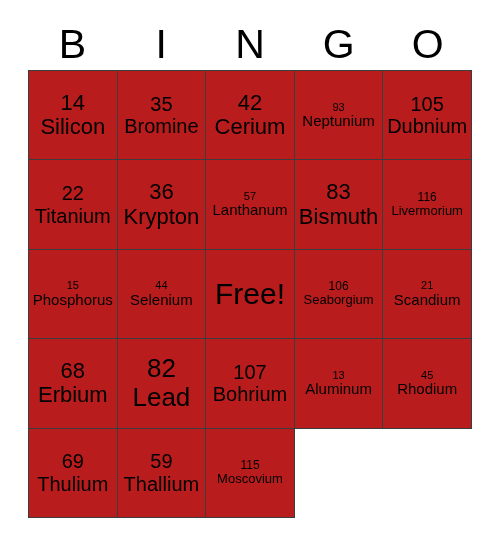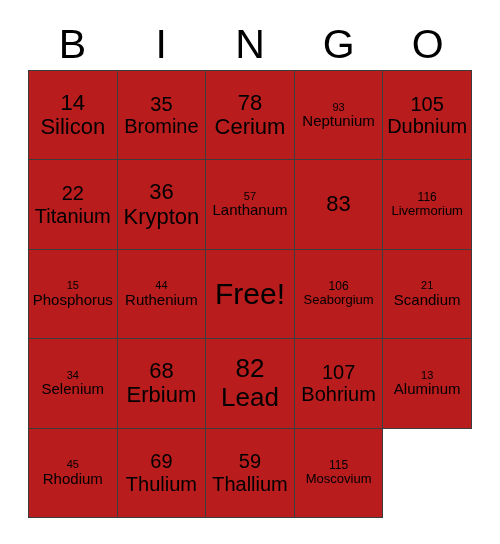--- a/index.html
+++ b/index.html
@@ -121,21 +121,21 @@
 
     <div class="cell sz-lg">
       <span class="num">14</span>
       <span class="name">Silicon</span>
     </div>
     <div class="cell sz-md">
       <span class="num">35</span>
       <span class="name">Bromine</span>
     </div>
     <div class="cell sz-lg">
-      <span class="num">78</span>
+      <span class="num">42</span>
       <span class="name">Cerium</span>
     </div>
     <div class="cell sz-xs">
       <span class="num">93</span>
       <span class="name">Neptunium</span>
     </div>
     <div class="cell sz-md">
       <span class="num">105</span>
       <span class="name">Dubnium</span>
     </div>
@@ -147,50 +147,47 @@
     <div class="cell sz-lg">
       <span class="num">36</span>
       <span class="name">Krypton</span>
     </div>
     <div class="cell sz-xs">
       <span class="num">57</span>
       <span class="name">Lanthanum</span>
     </div>
     <div class="cell sz-lg">
       <span class="num">83</span>
+      <span class="name">Bismuth</span>
     </div>
     <div class="cell sz-xxs">
       <span class="num">116</span>
       <span class="name">Livermorium</span>
     </div>
 
     <div class="cell sz-xs">
       <span class="num">15</span>
       <span class="name">Phosphorus</span>
     </div>
     <div class="cell sz-xs">
       <span class="num">44</span>
-      <span class="name">Ruthenium</span>
+      <span class="name">Selenium</span>
     </div>
     <div class="cell free">
       <span class="free-label">Free!</span>
     </div>
     <div class="cell sz-xxs">
       <span class="num">106</span>
       <span class="name">Seaborgium</span>
     </div>
 
     <div class="cell sz-xs">
       <span class="num">21</span>
       <span class="name">Scandium</span>
     </div>
-    <div class="cell sz-xs">
-      <span class="num">34</span>
-      <span class="name">Selenium</span>
-    </div>
     <div class="cell sz-lg">
       <span class="num">68</span>
       <span class="name">Erbium</span>
     </div>
     <div class="cell sz-xl">
       <span class="num">82</span>
       <span class="name">Lead</span>
     </div>
     <div class="cell sz-md">
       <span class="num">107</span>

